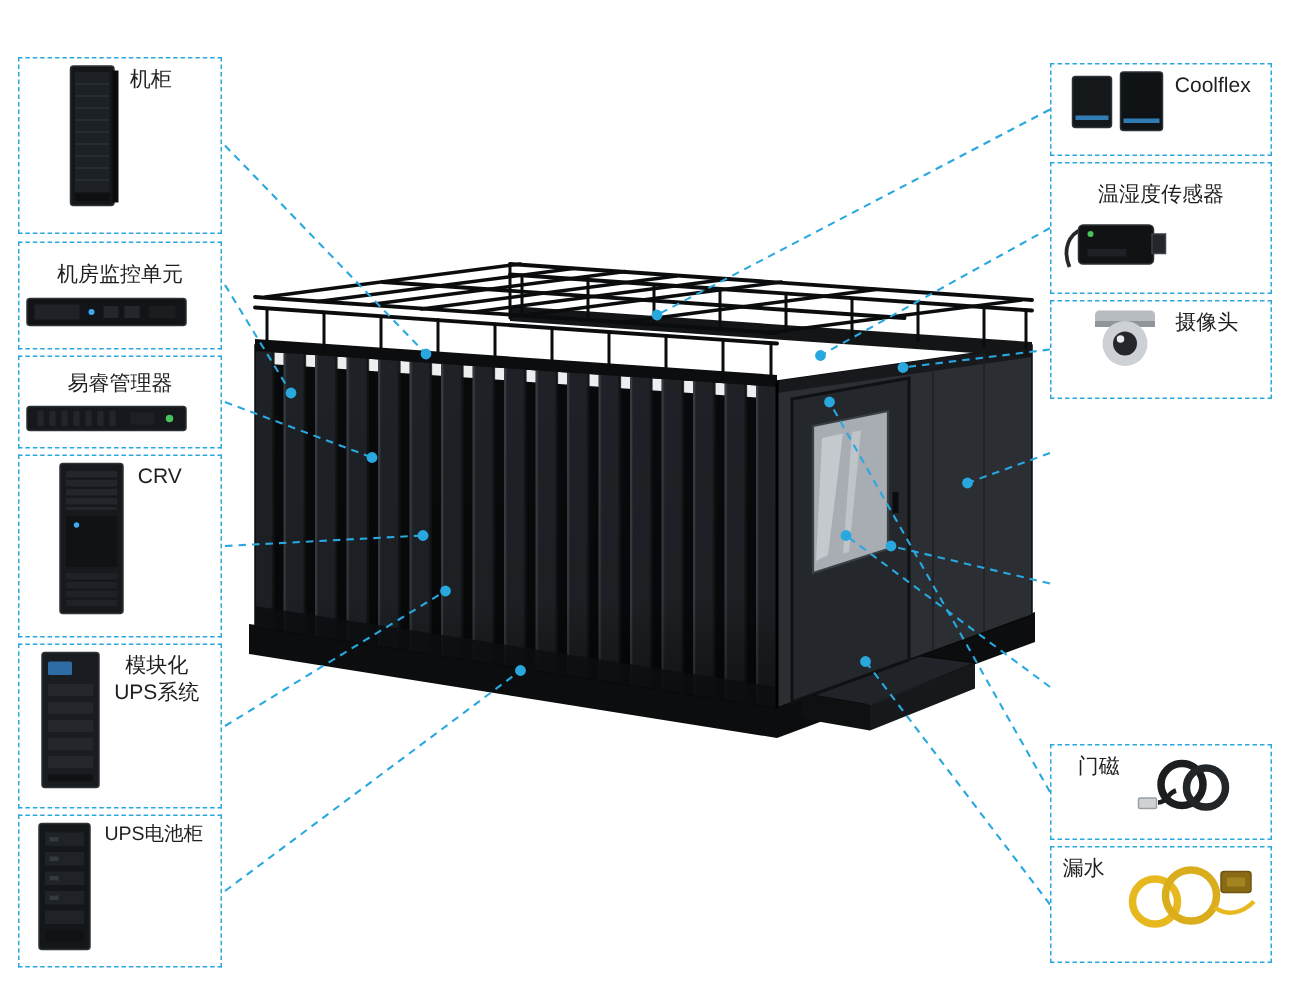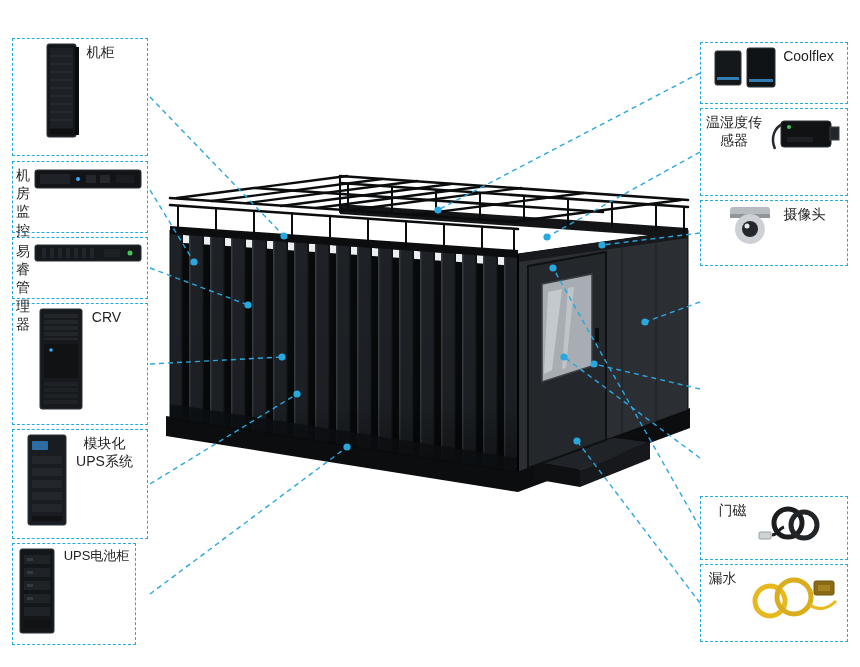--- a/index.html
+++ b/index.html
@@ -2,21 +2,21 @@
 <html><head>
 <meta charset="utf-8">
 <style>
   *{box-sizing:border-box;margin:0;padding:0}
   html,body{background:#ffffff}
   .canvas{position:relative;width:860px;height:667px;background:#fff;
           font-family:"Liberation Sans",sans-serif;overflow:hidden}
   .scene{position:absolute;left:0;top:0;width:860px;height:667px}
   .callout{position:absolute;border:1px dashed #29a8e0;background:#fff;
            display:flex;justify-content:center;gap:7px;padding:4px;z-index:2}
-  .callout.col{gap:4px;justify-content:center}
+  .callout.col{flex-direction:column;gap:4px;justify-content:center}
   .co-label{font-size:14px;color:#1f1f1f;text-align:center;line-height:1.3;white-space:pre-line}
   .prod{flex:0 0 auto;display:block}
 </style>
 </head>
 <body>
 
 <div class="canvas">
 
   <svg class="scene" viewBox="0 0 860 667">
     <defs>
@@ -257,21 +257,21 @@
         <rect x="5" y="46" width="30" height="8"></rect>
           <rect x="5" y="58" width="30" height="8"></rect>
         <rect x="5" y="70" width="30" height="8"></rect>
       </g>
       <rect x="5" y="82" width="30" height="5" fill="#101214"></rect>
     </svg>
     <div class="co-label">模块化
 UPS系统</div>
   </div>
 
-  <div class="callout" style="left:12px;top:543px;width:124px;height:102px">
+  <div class="callout" style="left:12px;top:543px;width:136px;height:102px">
     <svg class="prod" width="38" height="86" viewBox="0 0 38 86">
       <rect x="1" y="1" width="34" height="84" rx="2" fill="#14171a" stroke="#2d3237"></rect>
       <g fill="#1f2327">
         <rect x="5" y="7" width="26" height="9"></rect>
           <rect x="5" y="20" width="26" height="9"></rect>
         <rect x="5" y="33" width="26" height="9"></rect>
           <rect x="5" y="46" width="26" height="9"></rect>
         <rect x="5" y="59" width="26" height="9"></rect>
       </g>
       <g fill="#34393f">

